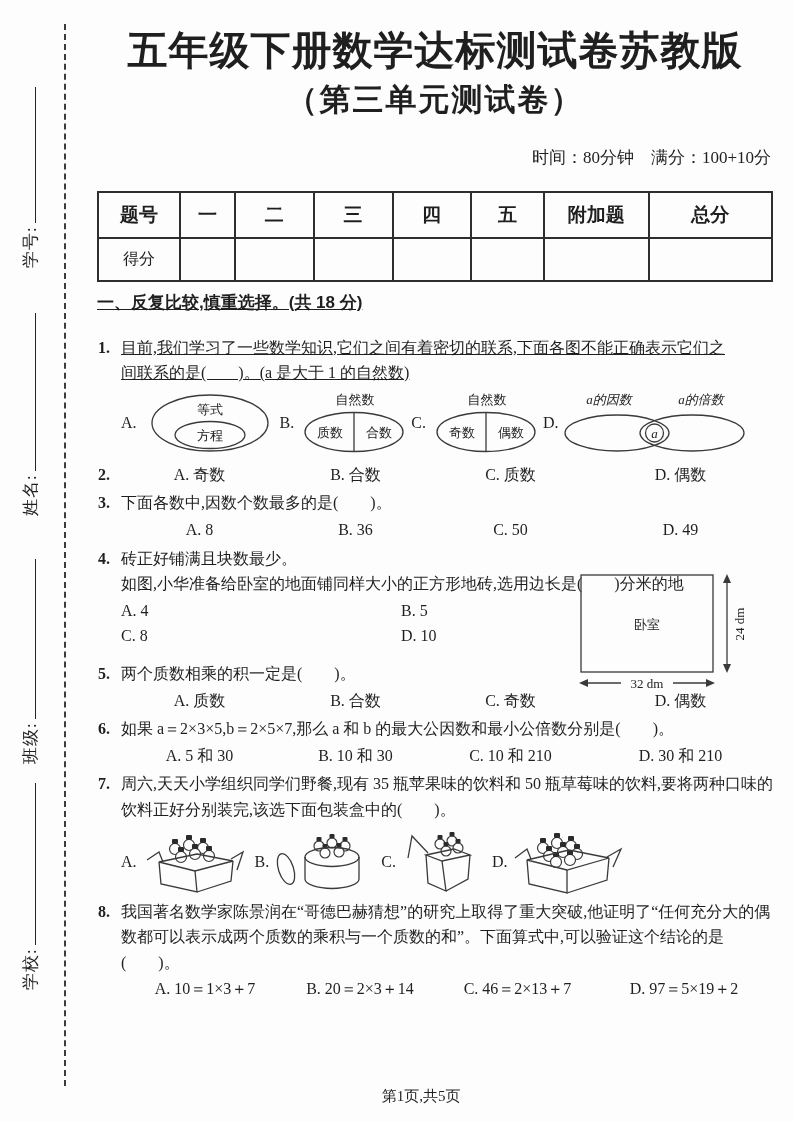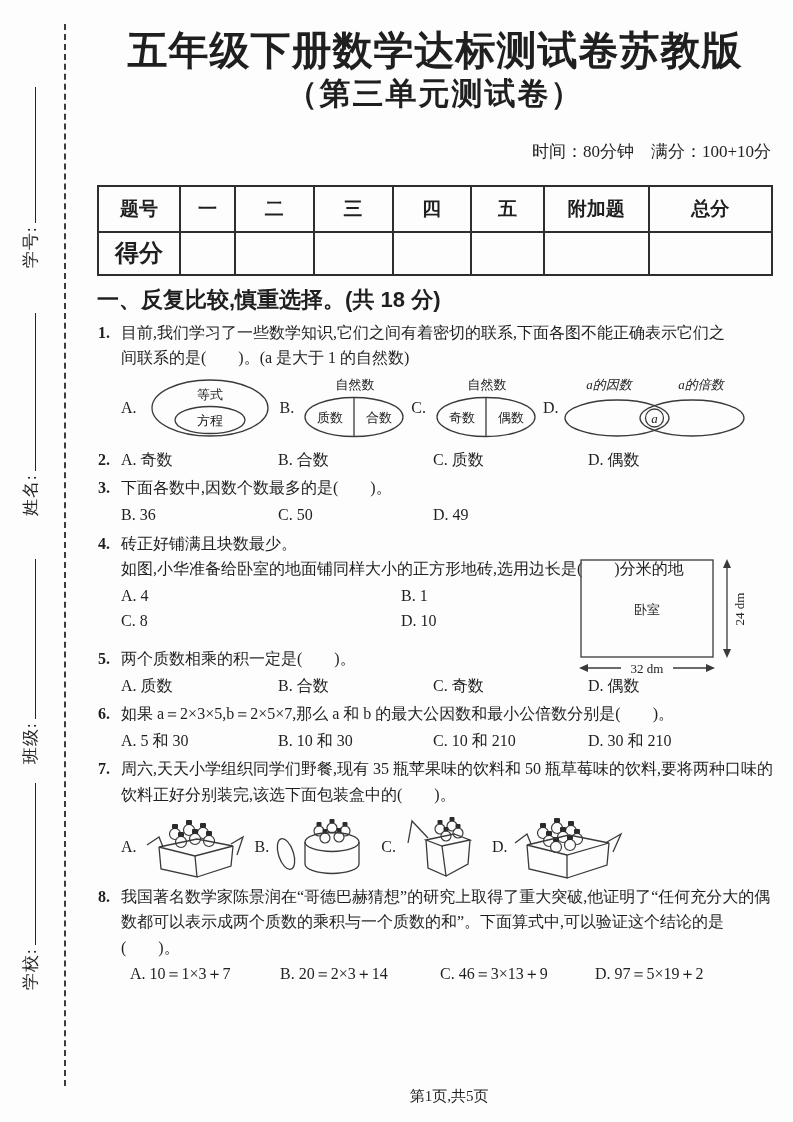--- a/index.html
+++ b/index.html
@@ -5,52 +5,52 @@
   html,body{margin:0;padding:0;}
   body{width:793px;height:1122px;background:#fff;font-family:"Liberation Serif","DejaVu Serif",serif;color:#1f1f1f;}
   .page{position:relative;width:793px;height:1122px;background:#fdfdfd;overflow:hidden;}
 
   
   .cut-line{position:absolute;left:64px;top:24px;height:1062px;width:0;border-left:2px dashed #3c3c3c;}
   .sb-field{position:absolute;left:18px;transform:rotate(-90deg);transform-origin:0 0;white-space:nowrap;font-size:17px;letter-spacing:1px;}
   .sb-line{display:inline-block;border-bottom:1.6px solid #262626;height:1em;margin-left:3px;vertical-align:baseline;}
 
   .main{position:absolute;left:97px;top:26px;width:676px;}
-  .title{font-size:40px;font-weight:700;text-align:center;margin:2px 0 2px;letter-spacing:1px;line-height:1.15;}
+  .title{font-size:40px;font-weight:700;text-align:center;margin:2px 0 8px;letter-spacing:1px;line-height:1.15;}
   .subtitle{font-size:31px;font-weight:700;text-align:center;margin:0 0 28px;letter-spacing:2px;line-height:1.15;}
   .meta{text-align:right;font-size:17px;margin:0 2px 22px;}
 
   table.score{width:100%;border-collapse:collapse;table-layout:fixed;}
   table.score th,table.score td{border:2px solid #2e2e2e;padding:0;text-align:center;}
   table.score th{height:44px;font-size:19px;font-weight:700;}
-  table.score td{height:41px;font-size:24px;font-weight:700;}
-
-  .section-heading{font-family:"Liberation Sans","DejaVu Sans",sans-serif;font-weight:700;font-size:22px;margin:9px 0 5px;}
+  table.score td{height:41px;font-size:16px;font-weight:400;}
+
+  .section-heading{font-family:"Liberation Sans","DejaVu Sans",sans-serif;font-weight:700;font-size:17px;margin:9px 0 21px;text-decoration:underline;}
 
   .question{position:relative;font-size:16px;line-height:1.6;padding-left:24px;margin:1px 0;}
   .qnum{position:absolute;left:1px;top:0;font-weight:700;}
   .stem{display:block;}
-  .opts4{display:grid;grid-template-columns:157px 155px 155px 1fr;margin:1px 0 3px;}
+  .opts4{display:grid;grid-template-columns:157px 155px 155px 1fr;margin:1px 0 3px;text-align:center;}
   .opt{white-space:nowrap;}
 
   .diag-row{display:flex;align-items:center;gap:2px;margin:5px 0 7px;}
   .diag{display:flex;align-items:center;gap:3px;}
   .diag svg{display:block;}
   .dletter{font-size:16px;}
   svg .ln{stroke:#3a3a3a;stroke-width:1.3;fill:none;}
   svg .dtxt{fill:#222;font-size:13px;text-anchor:middle;font-family:"Liberation Serif","DejaVu Serif",serif;}
 
   .q4 .stem2{display:block;width:430px;}
   .opts2x2{display:grid;grid-template-columns:280px 1fr;width:420px;margin:1px 0 12px;}
   .q4-diagram{position:absolute;right:12px;top:24px;}
 
   .boxes-row{display:flex;align-items:flex-end;gap:6px;margin:6px 0 4px;}
   .boxopt{display:flex;align-items:center;gap:2px;}
 
-  .footer{position:absolute;left:111px;width:676px;bottom:16px;text-align:center;font-size:15px;}
+  .footer{position:absolute;left:83px;width:676px;bottom:16px;text-align:center;font-size:15px;}
 </style>
 </head>
 <body>
 
 <div class="page">
 
   <div class="cut-line"></div>
 
   <div class="sb-field" style="top:268px;">
     <span>学号:</span><span class="sb-line" style="width:136px;"></span>
@@ -103,21 +103,21 @@
         <td></td>
         <td></td>
       </tr>
     </tbody>
       </table>
 
     <div class="section-heading">一、反复比较,慎重选择。(共 18 分)</div>
 
     <div class="question">
       <span class="qnum">1.</span>
-      <span class="stem" style="width:604px;">目前,我们学习了一些数学知识,它们之间有着密切的联系,下面各图不能正确表示它们之间联系的是(　　)。(a 是大于 1 的自然数)</span>
+      <span class="stem" style="width:604px;text-decoration:underline;">目前,我们学习了一些数学知识,它们之间有着密切的联系,下面各图不能正确表示它们之间联系的是(　　)。(a 是大于 1 的自然数)</span>
       <div class="diag-row">
         <div class="diag">
           <span class="dletter">A.</span>
           <svg width="138" height="64" viewBox="0 0 138 64">
             <ellipse class="ln" cx="70" cy="32" rx="58" ry="28"></ellipse>
             <text class="dtxt" x="70" y="23">等式</text>
             <ellipse class="ln" cx="70" cy="44" rx="35" ry="13.5"></ellipse>
             <text class="dtxt" x="70" y="49">方程</text>
           </svg>
         </div>
@@ -162,33 +162,34 @@
         <span class="opt">B. 合数</span>
         <span class="opt">C. 质数</span>
         <span class="opt">D. 偶数</span>
       </div>
     </div>
 
     <div class="question">
       <span class="qnum">3.</span>
       <span class="stem">下面各数中,因数个数最多的是(　　)。</span>
       <div class="opts4">
+        <span class="opt">A. 8</span>
         <span class="opt">B. 36</span>
         <span class="opt">C. 50</span>
         <span class="opt">D. 49</span>
       </div>
     </div>
 
     <div class="question q4">
       <span class="qnum">4.</span>
       <span class="stem stem2">砖正好铺满且块数最少。</span>
       <span class="stem">如图,小华准备给卧室的地面铺同样大小的正方形地砖,选用边长是(　　)分米的地</span>
       <div class="opts2x2">
         <span class="opt">A. 4</span>
-        <span class="opt">B. 1</span>
+        <span class="opt">B. 5</span>
         <span class="opt">C. 8</span>
         <span class="opt">D. 10</span>
       </div>
       <div class="q4-diagram">
         <svg width="184" height="126" viewBox="0 0 184 126">
           <rect class="ln" x="4" y="5" width="132" height="97"></rect>
           <text class="dtxt" x="70" y="59" font-size="15">卧室</text>
           <line class="ln" x1="150" y1="7" x2="150" y2="100"></line>
           <polygon points="150,4 146,13 154,13" fill="#3a3a3a"></polygon>
           <polygon points="150,103 146,94 154,94" fill="#3a3a3a"></polygon>
@@ -315,21 +316,21 @@
         </div>
       </div>
     </div>
 
     <div class="question">
       <span class="qnum">8.</span>
       <span class="stem">我国著名数学家陈景润在“哥德巴赫猜想”的研究上取得了重大突破,他证明了“任何充分大的偶数都可以表示成两个质数的乘积与一个质数的和”。下面算式中,可以验证这个结论的是(　　)。</span>
       <div class="opts4" style="grid-template-columns:150px 160px 155px 1fr;margin-left:9px;">
         <span class="opt">A. 10＝1×3＋7</span>
         <span class="opt">B. 20＝2×3＋14</span>
-        <span class="opt">C. 46＝3×13＋9</span>
+        <span class="opt">C. 46＝2×13＋7</span>
         <span class="opt">D. 97＝5×19＋2</span>
       </div>
     </div>
 
   </div>
 
   <div class="footer">第1页,共5页</div>
 
 </div>
 

